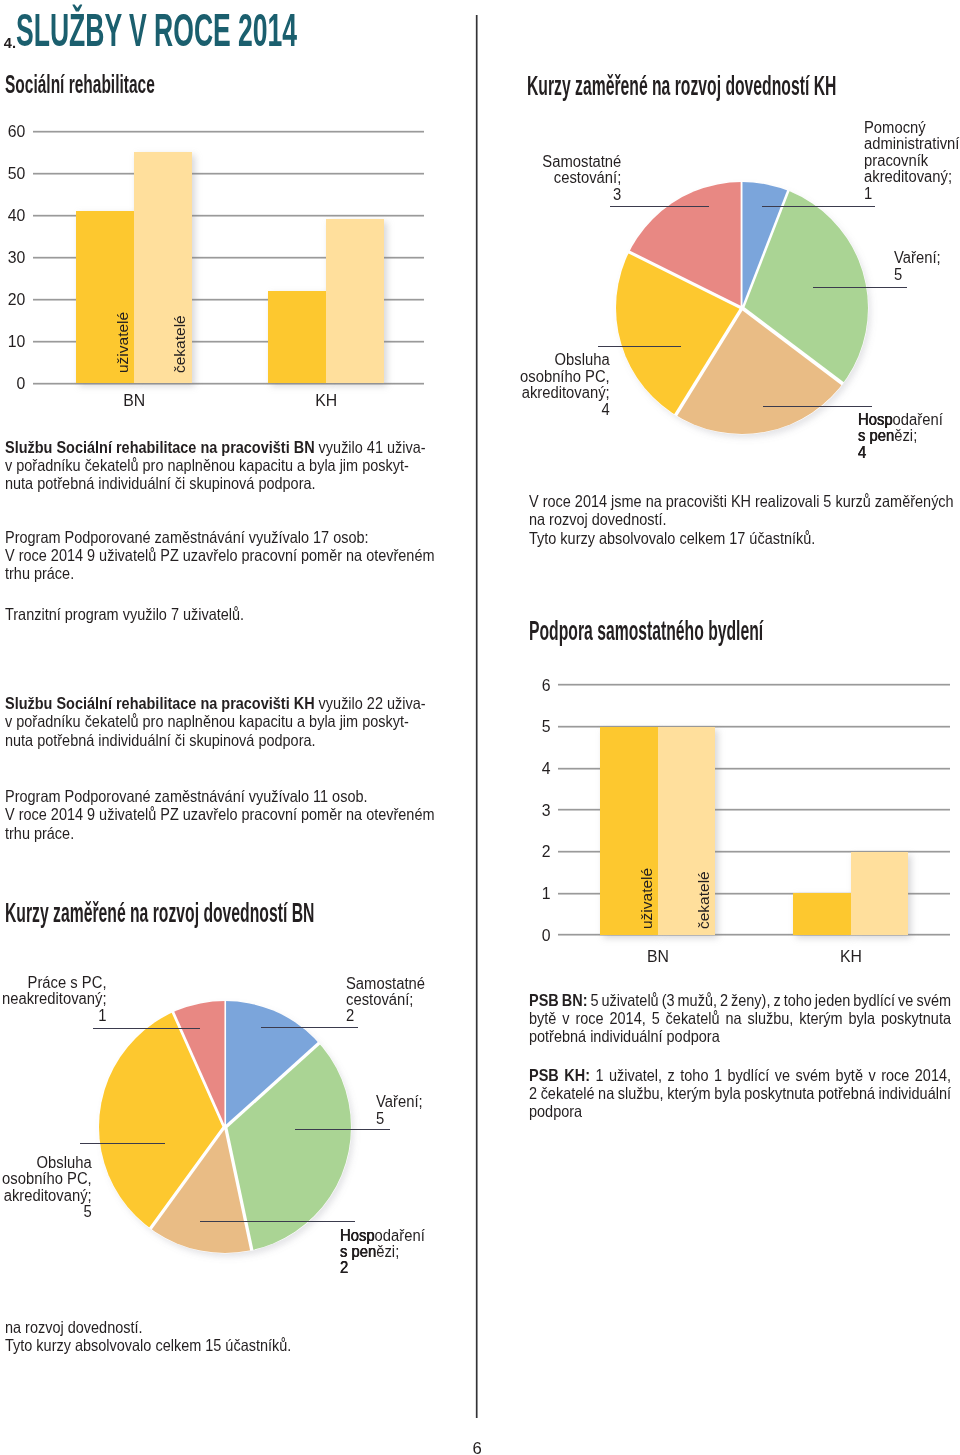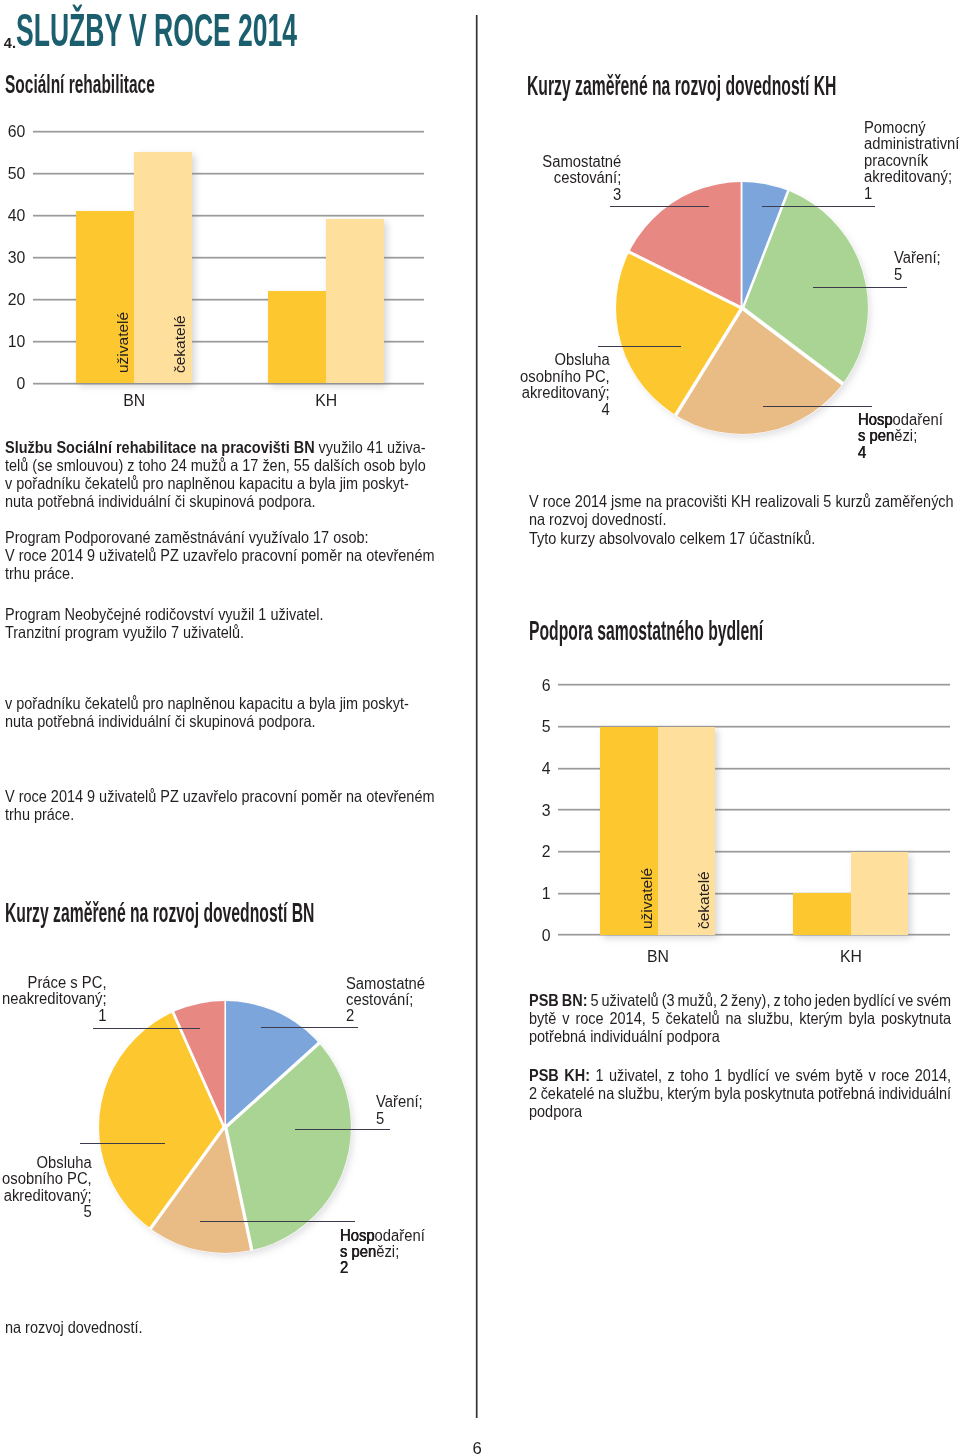--- a/index.html
+++ b/index.html
@@ -82,38 +82,38 @@
       <div class="barshadow" style="left:329.15px;top:222.39999999999998px;width:57.9px;height:163.8px;background:rgba(120,120,125,0.30);filter:blur(3.5px);"></div>
       <div class="bar" style="left:268.25px;top:290.8px;width:57.9px;height:92.39999999999999px;background:#fdc82f;"></div>
       <div class="bar" style="left:326.15px;top:219.39999999999998px;width:57.9px;height:163.8px;background:#ffdf9c;"></div>
       <div class="xlab" style="left:266.15px;top:393.4px;width:120px;font-size:15.8px;line-height:15.8px;">KH</div>
       <div class="barname" style="left:115.2px;top:373px;transform:rotate(-90deg);transform-origin:left top;font-size:15.5px;line-height:15.5px;color:#231f20;">uživatelé</div>
       <div class="barname" style="left:172.2px;top:373px;transform:rotate(-90deg);transform-origin:left top;font-size:15.5px;line-height:15.5px;color:#231f20;">čekatelé</div>
     </div>
 
 <div class="para" id="p-bn" style="left:5px;top:438px;">
       <span class="ln"><span style="transform: scaleX(0.877);"><b>Službu Sociální rehabilitace na pracovišti BN</b><span> využilo 41 uživa-</span></span></span>
-      <span class="ln"><span style="transform: scaleX(0.877);"><span>telů (se smlouvou) z toho 24 mužů a 17 žen, 55 dalších osob bylo</span></span></span>
       <span class="ln"><span style="transform: scaleX(0.877);"><span>v pořadníku čekatelů pro naplněnou kapacitu a byla jim poskyt-</span></span></span>
       <span class="ln"><span style="transform: scaleX(0.877);"><span>nuta potřebná individuální či skupinová podpora.</span></span></span>
     </div>
 <div class="para" id="p-pzbn" style="left:5px;top:527.5px;text-decoration:underline;">
       <span class="ln"><span style="transform: scaleX(0.877);"><span>Program Podporované zaměstnávání využívalo 17 osob:</span></span></span>
       <span class="ln"><span style="transform: scaleX(0.877);"><span>V roce 2014 9 uživatelů PZ uzavřelo pracovní poměr na otevřeném</span></span></span>
       <span class="ln"><span style="transform: scaleX(0.877);"><span>trhu práce.</span></span></span>
     </div>
 <div class="para" id="p-prog" style="left:5px;top:604.7px;">
-      <span class="ln"><span style="transform: scaleX(0.877);"><span>Program Neobyčejné rodičovství využil 1 uživatel.</span></span></span>
       <span class="ln"><span style="transform: scaleX(0.877);"><span>Tranzitní program využilo 7 uživatelů.</span></span></span>
     </div>
 <div class="para" id="p-kh" style="left:5px;top:694.4px;">
+      <span class="ln"><span style="transform: scaleX(0.877);"><b>Službu Sociální rehabilitace na pracovišti KH</b><span> využilo 22 uživa-</span></span></span>
       <span class="ln"><span style="transform: scaleX(0.877);"><span>v pořadníku čekatelů pro naplněnou kapacitu a byla jim poskyt-</span></span></span>
       <span class="ln"><span style="transform: scaleX(0.877);"><span>nuta potřebná individuální či skupinová podpora.</span></span></span>
     </div>
 <div class="para" id="p-pzkh" style="left:5px;top:787.4px;">
+      <span class="ln"><span style="transform: scaleX(0.877);"><span>Program Podporované zaměstnávání využívalo 11 osob.</span></span></span>
       <span class="ln"><span style="transform: scaleX(0.877);"><span>V roce 2014 9 uživatelů PZ uzavřelo pracovní poměr na otevřeném</span></span></span>
       <span class="ln"><span style="transform: scaleX(0.877);"><span>trhu práce.</span></span></span>
     </div>
 
 <div class="h3" style="left:4.6px;top:900px;">Kurzy zaměřené na rozvoj dovedností BN</div>
 
 <div class="pie" id="pie2" style="left:0px;top:0px;width:960px;height:1455px;">
       <svg width="960" height="1455" style="position:absolute;left:0;top:0;overflow:visible;">
         <defs>
           <filter id="pieblur-pie2" x="-30%" y="-30%" width="160%" height="160%">
@@ -160,20 +160,21 @@
       <div class="pielabel" style="right:853px;text-align:right;transform:scaleX(0.937);transform-origin:right top;top:975px;font-size:15.8px;line-height:16.4px;">
         <div>Práce s PC,</div>
         <div>neakreditovaný;</div>
         <div>1</div>
       </div>
       <div class="leader" style="left:92.8px;top:1027.7px;width:107.50000000000001px;"></div>
     </div>
 
 <div class="para" id="p-cbn" style="left:5px;top:1317.9px;">
       <span class="ln"><span style="transform: scaleX(0.877);"><span>na rozvoj dovedností.</span></span></span>
+      <span class="ln"><span style="transform: scaleX(0.877);"><span>Tyto kurzy absolvovalo celkem 15 účastníků.</span></span></span>
     </div>
 
 <div class="h3" style="left:527.2px;top:72.6px;">Kurzy zaměřené na rozvoj dovedností KH</div>
 
 <div class="pie" id="pie1" style="left:0px;top:0px;width:960px;height:1455px;">
       <svg width="960" height="1455" style="position:absolute;left:0;top:0;overflow:visible;">
         <defs>
           <filter id="pieblur-pie1" x="-30%" y="-30%" width="160%" height="160%">
             <feGaussianBlur stdDeviation="3.4"></feGaussianBlur>
           </filter>

